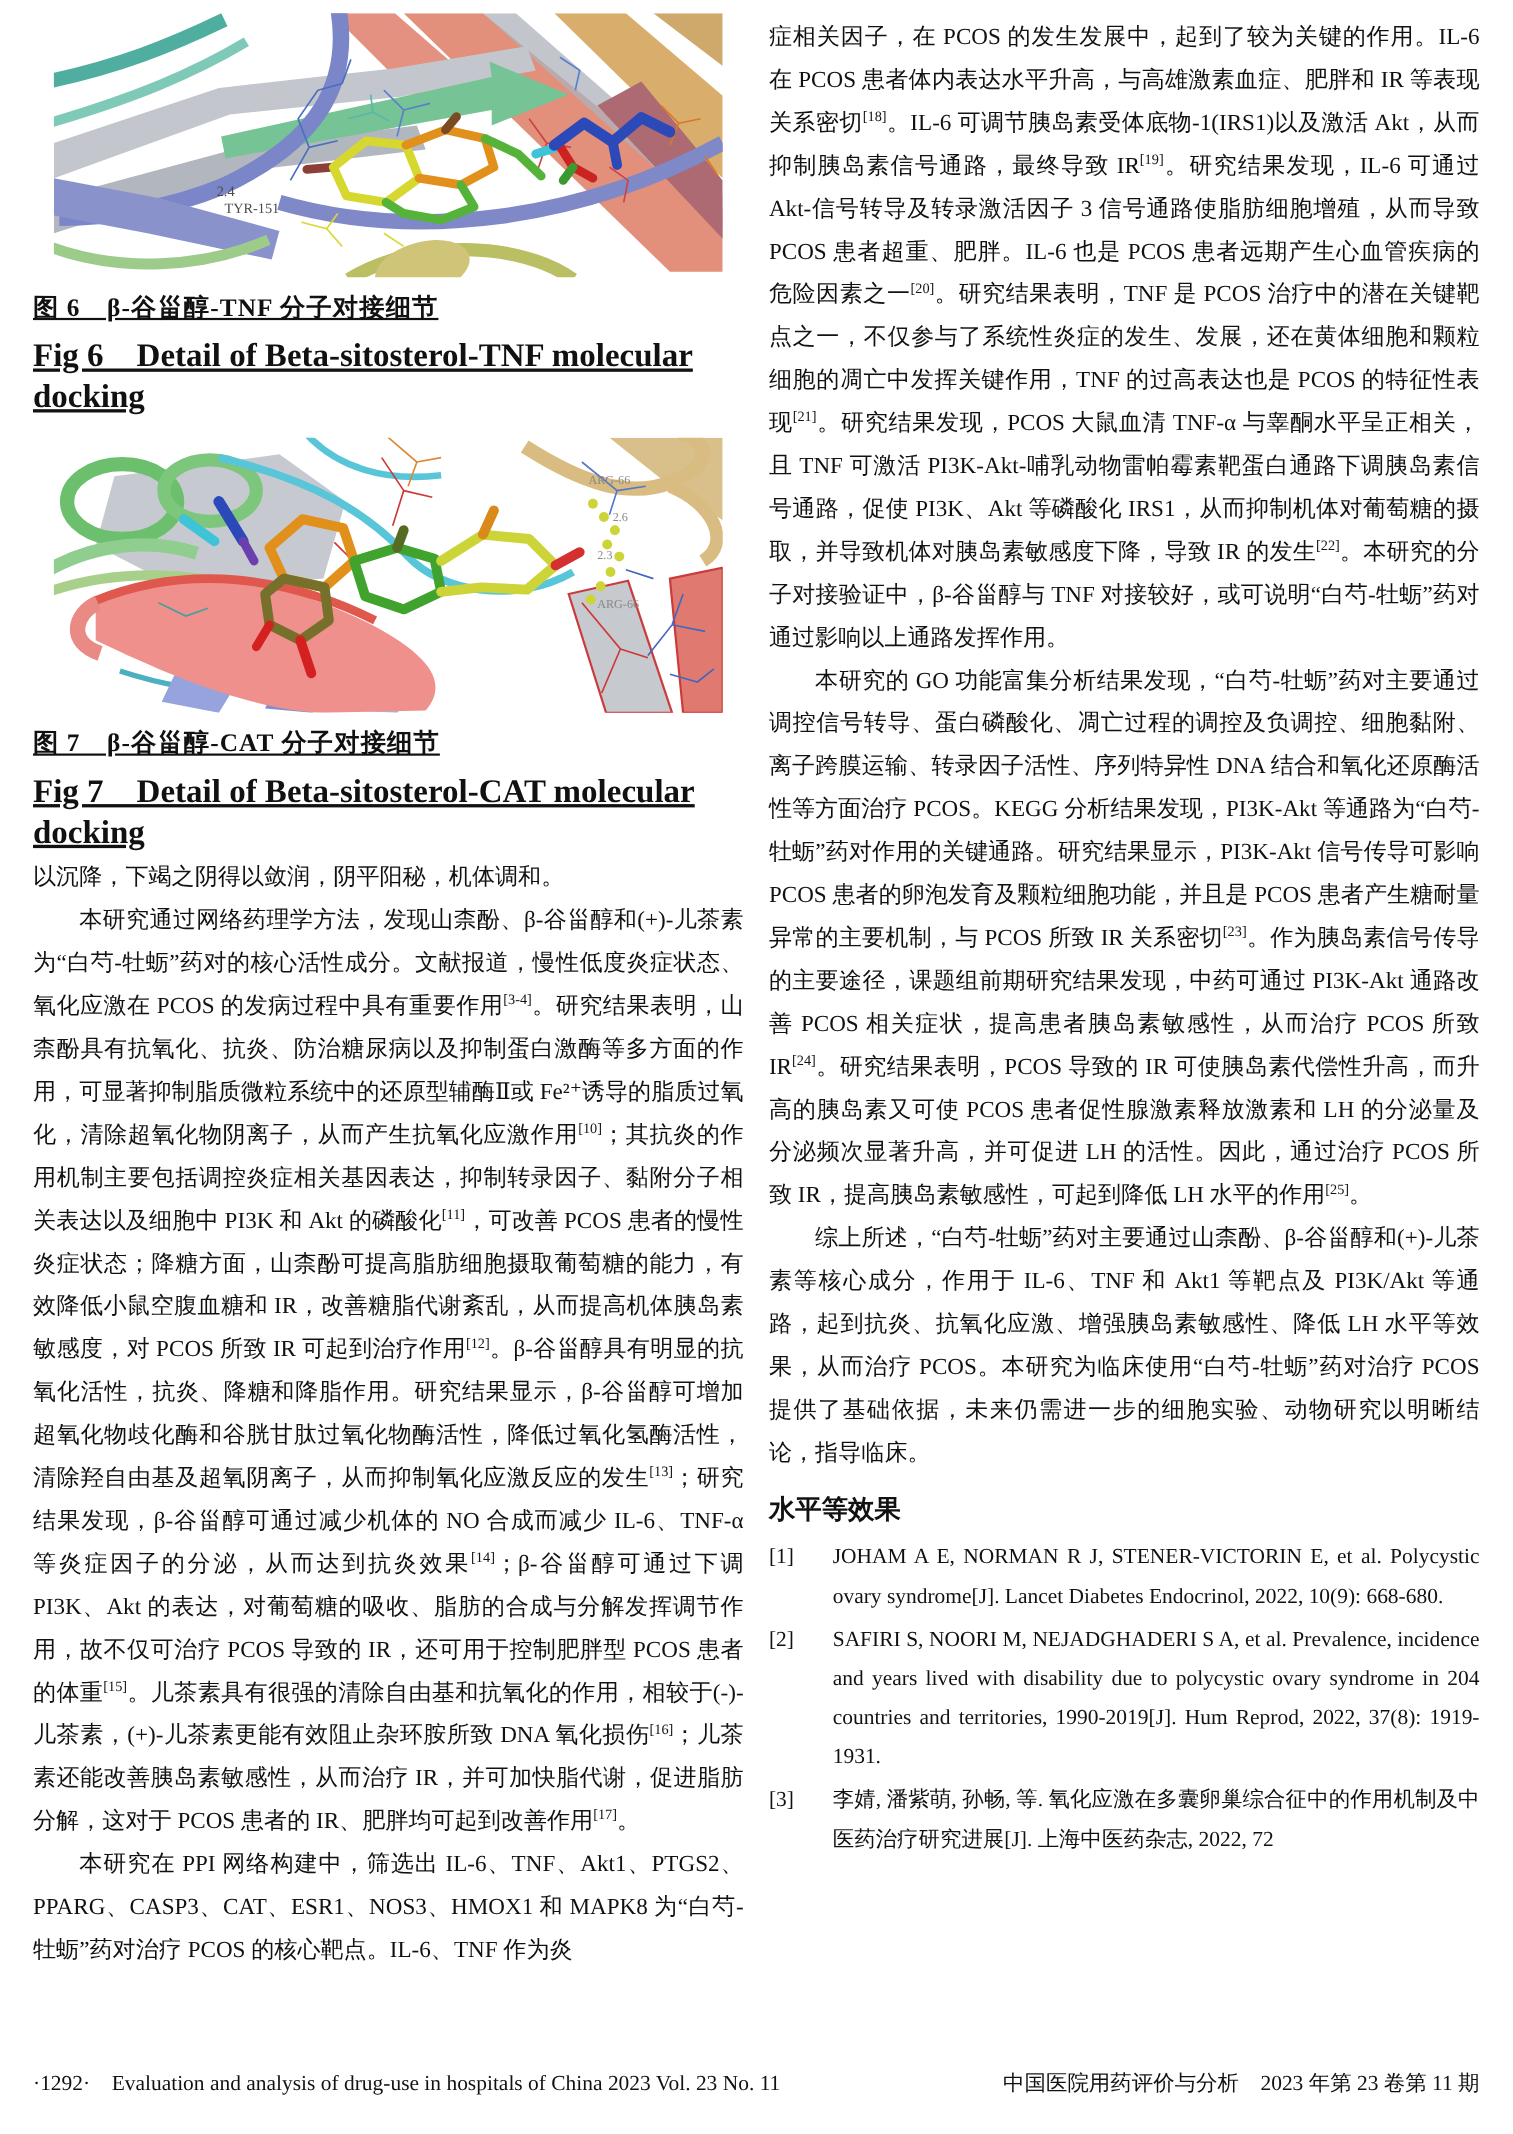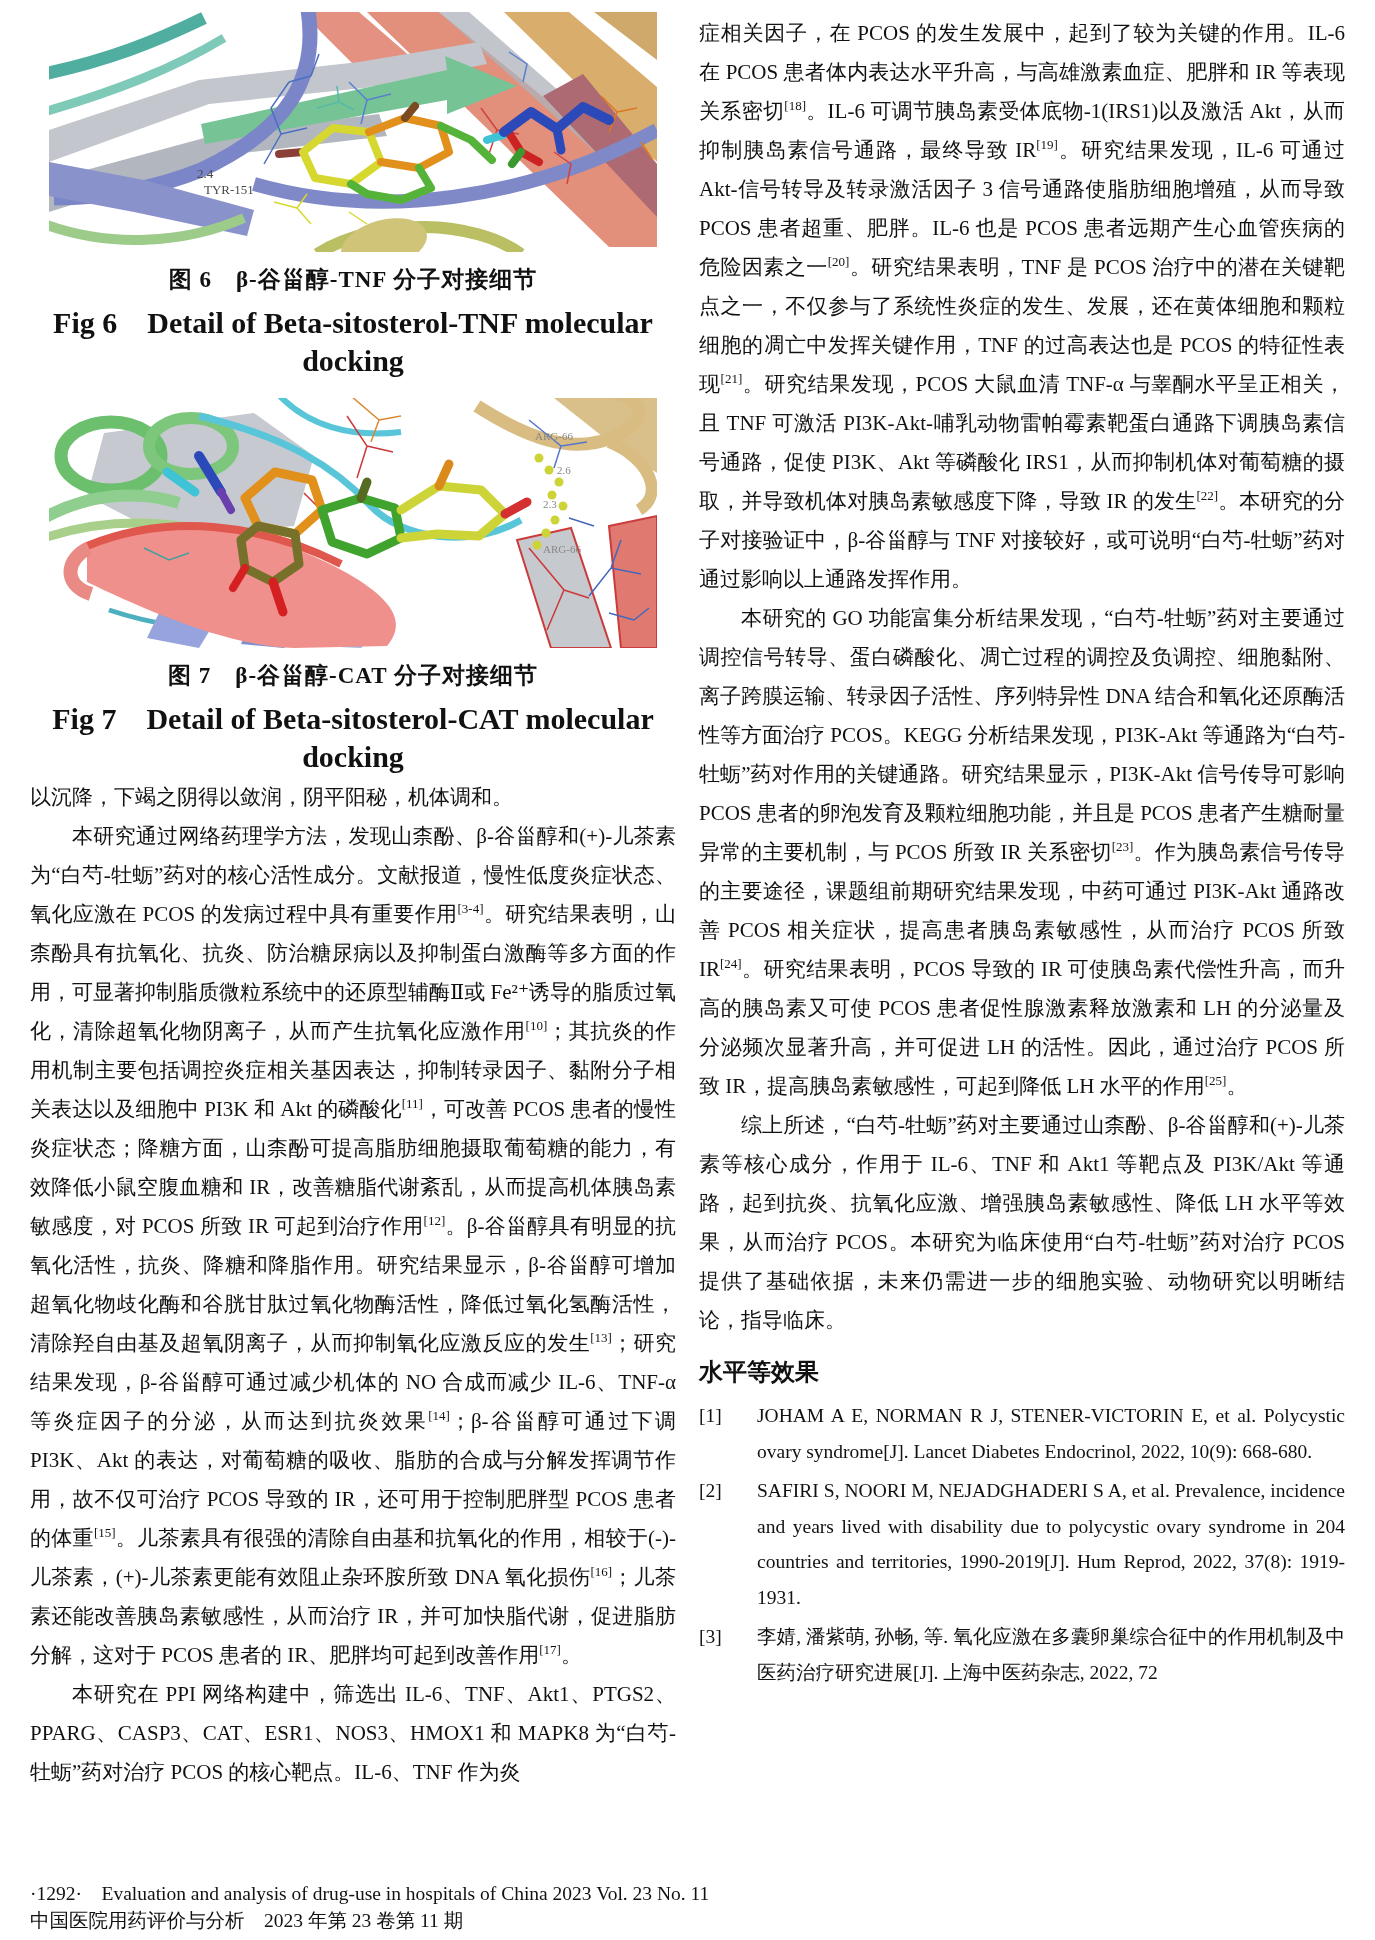--- a/index.html
+++ b/index.html
@@ -4,35 +4,35 @@
 <style>
   html,body{margin:0;padding:0;}
   body{
     width:1375px;height:1940px;position:relative;background:#ffffff;
     font-family:"Liberation Serif","DejaVu Serif",serif;color:#111;
     overflow:hidden;
   }
   .col{position:absolute;top:12px;width:646px;}
   .col-left{left:30px;}
   .col-right{left:699px;top:14px;}
-  .fig-wrap{text-align:center;margin:0 0 6px 0;}
+  .fig-wrap{margin:0 0 6px 0;text-decoration:underline;}
   svg.figimg{display:block;margin:0 auto;background:#fff;}
   .cap-zh{font-size:23px;font-weight:bold;margin-top:12px;letter-spacing:1px;}
   .cap-en{font-size:30px;font-weight:bold;margin-top:8px;}
   .body-p{font-size:21px;line-height:39px;text-align:justify;margin:0;}
   .body-p.first{}
   .indent{text-indent:2em;}
   sup{font-size:13px;vertical-align:super;line-height:0;}
   .refs-heading{font-size:24px;font-weight:bold;font-family:"Liberation Sans","DejaVu Sans",sans-serif;margin:16px 0 10px 0;}
   .ref{display:flex;font-size:19.5px;line-height:35.5px;margin-bottom:4px;}
   .ref-label{width:58px;flex:none;}
   .ref-text{flex:1;text-align:justify;}
   .footer{
     position:absolute;left:30px;width:1315px;top:1880px;
-    display:flex;justify-content:space-between;font-size:19.5px;flex-direction:column;
+    display:flex;justify-content:space-between;font-size:19.5px;
   }
 </style>
 </head>
 <body>
 
 <div class="col col-left">
 
   <figure class="fig-wrap" style="margin:0;">
     <svg class="figimg" width="608" height="240" viewBox="0 0 608 240">
       <g>

